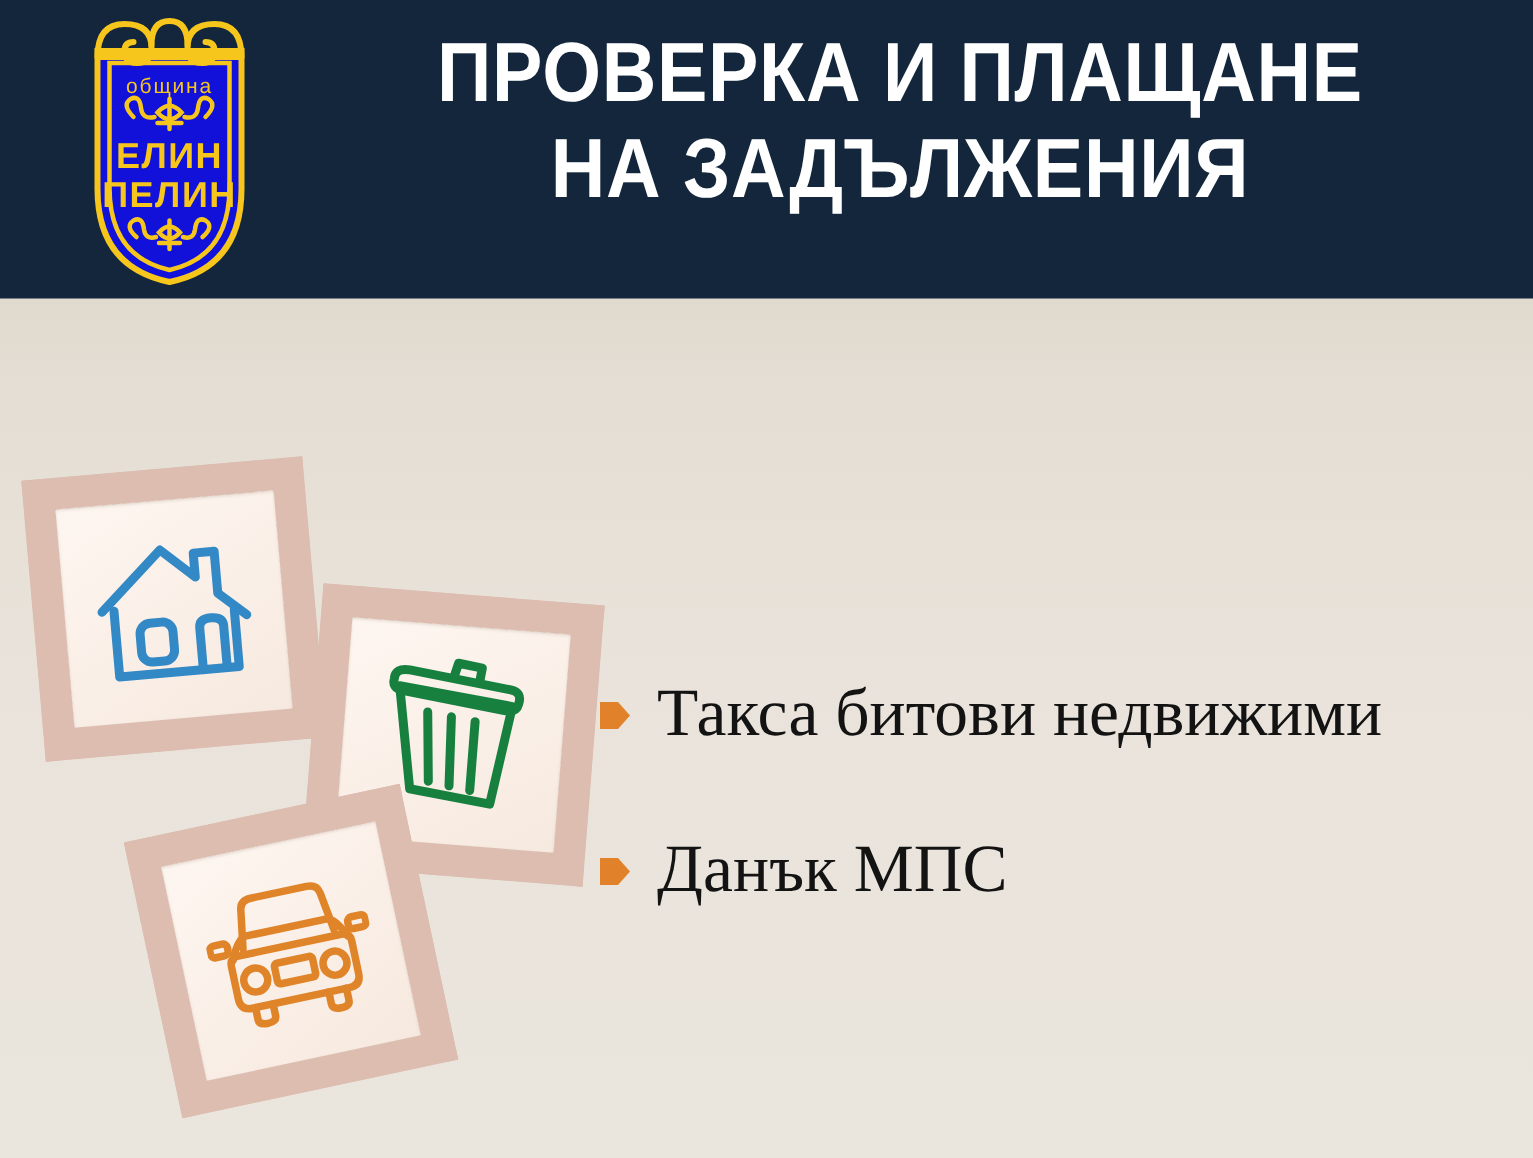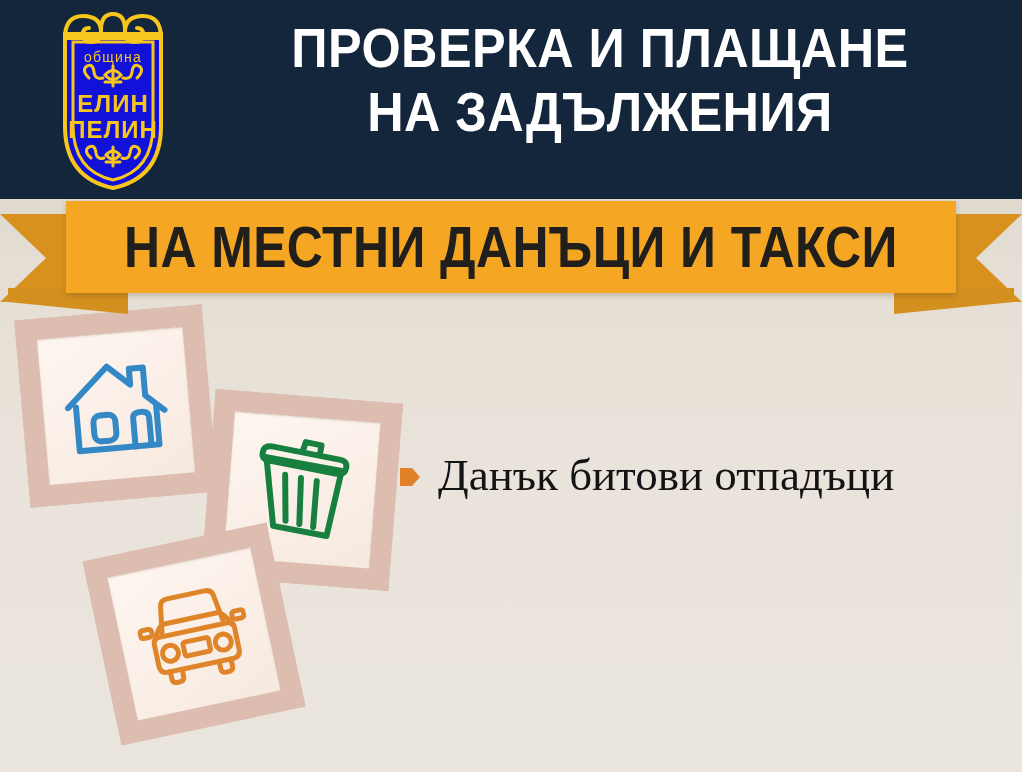--- a/index.html
+++ b/index.html
@@ -209,29 +209,20 @@
         </g>
       </svg>
     </div>
 
     <div class="header-titles">
       <span class="tline">ПРОВЕРКА И ПЛАЩАНЕ</span>
       <span class="tline">НА ЗАДЪЛЖЕНИЯ</span>
     </div>
   </div>
 
-  <div class="ribbon">
-    <div class="ribbon-tail left"></div>
-    <div class="ribbon-tail right"></div>
-    <div class="ribbon-fold left"></div>
-    <div class="ribbon-fold right"></div>
-    <div class="ribbon-main">
-      <span class="ribbon-text">НА МЕСТНИ ДАНЪЦИ И ТАКСИ</span>
-    </div>
-  </div>
 
   <div class="stamp" id="stamp-house">
     <div class="stamp-scallop">
         <div class="dot" style="left: 0px; top: -7.5px;"></div>
         <div class="dot" style="left: 0px; top: 176.5px;"></div>
         <div class="dot" style="left: -7.5px; top: 0px;"></div>
         <div class="dot" style="left: 176.5px; top: 0px;"></div>
         <div class="dot" style="left: 19px; top: -7.5px;"></div>
         <div class="dot" style="left: 19px; top: 176.5px;"></div>
         <div class="dot" style="left: -7.5px; top: 19px;"></div>
@@ -397,19 +388,25 @@
     </div>
   </div>
 
   <div class="tax-list">
 
 
     <div class="tax-item">
       <svg class="bullet" viewBox="0 0 20 22">
         <path d="M0 2 L12 2 L20 11 L12 20 L0 20 Z" fill="#e1822a"></path>
       </svg>
-      <span class="tax-label">Данък битови отпадъци</span>
-    </div>
-
+      <span class="tax-label">Такса битови недвижими</span>
+    </div>
+
+    <div class="tax-item">
+      <svg class="bullet" viewBox="0 0 20 22">
+        <path d="M0 2 L12 2 L20 11 L12 20 L0 20 Z" fill="#e1822a"></path>
+      </svg>
+      <span class="tax-label">Данък МПС</span>
+    </div>
 
   </div>
 
 </div>
 
 </body></html>

